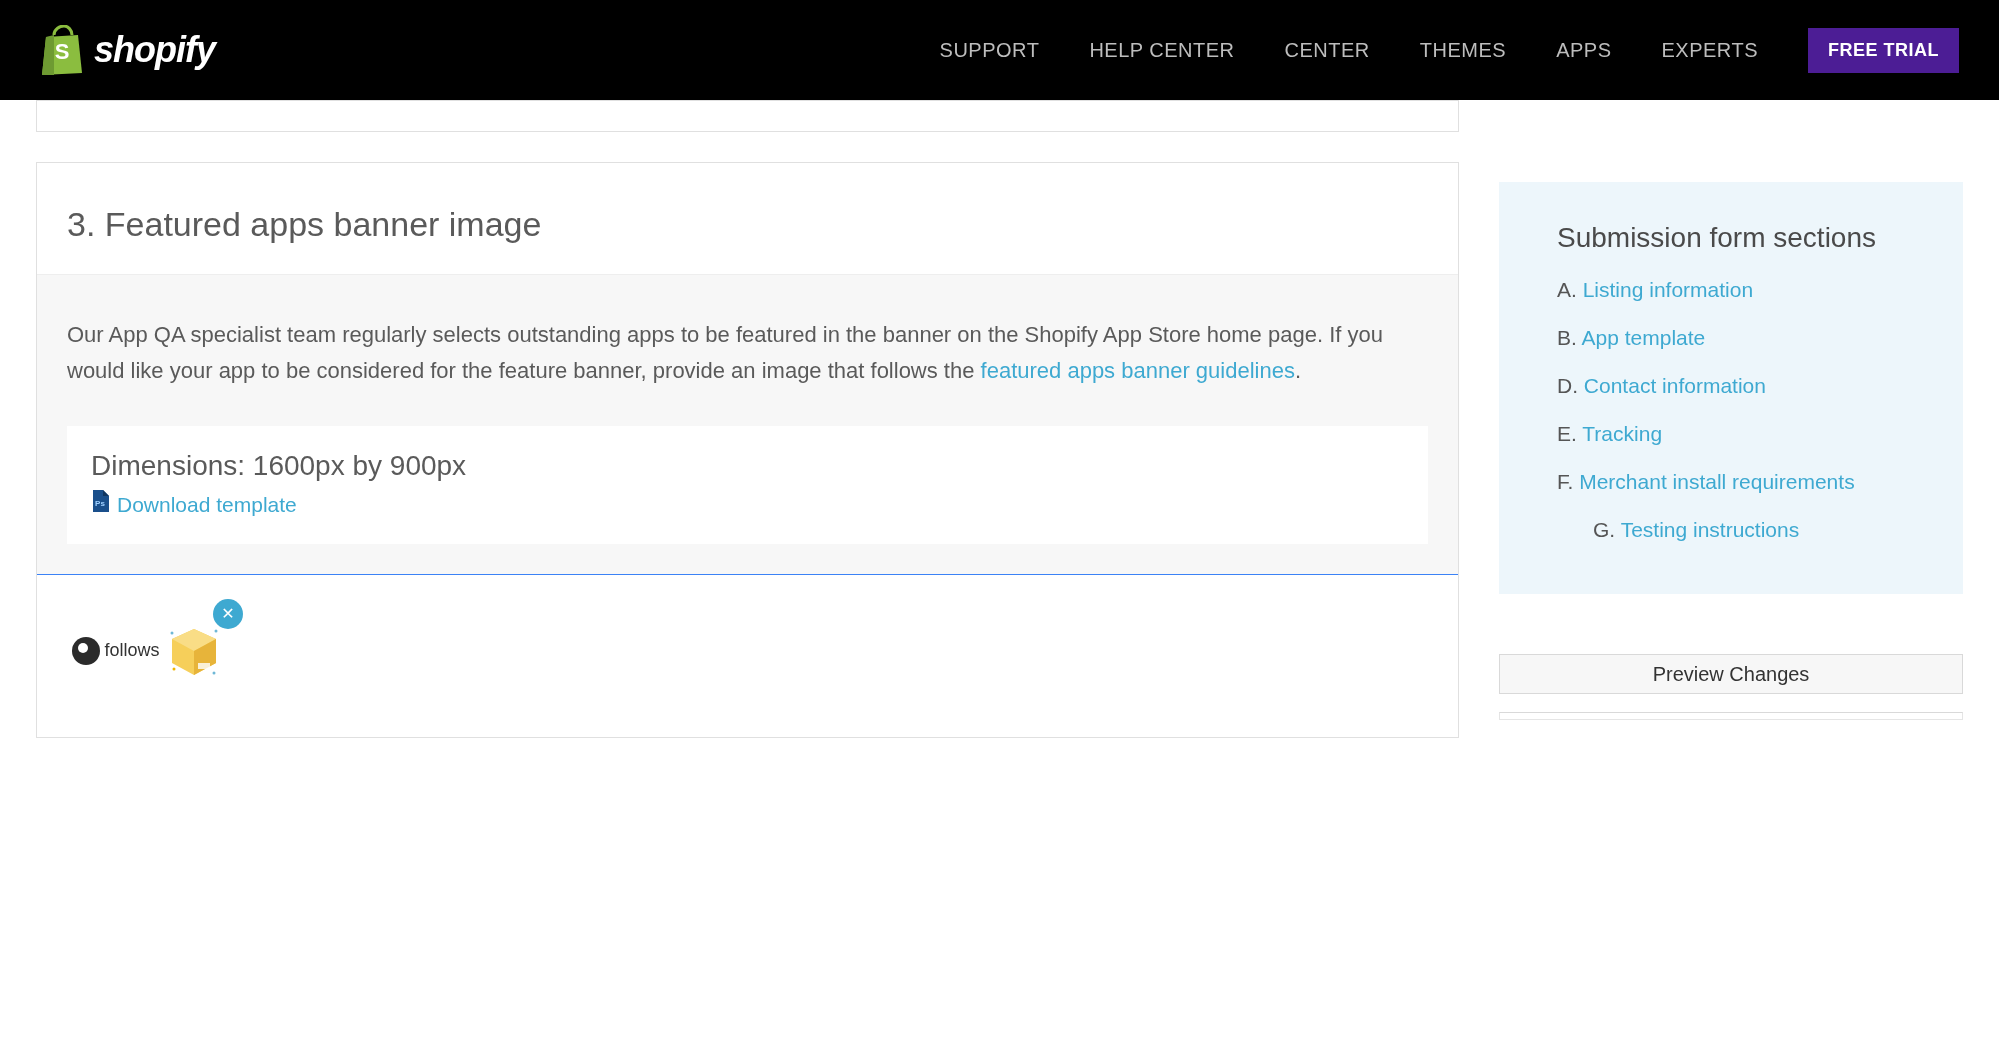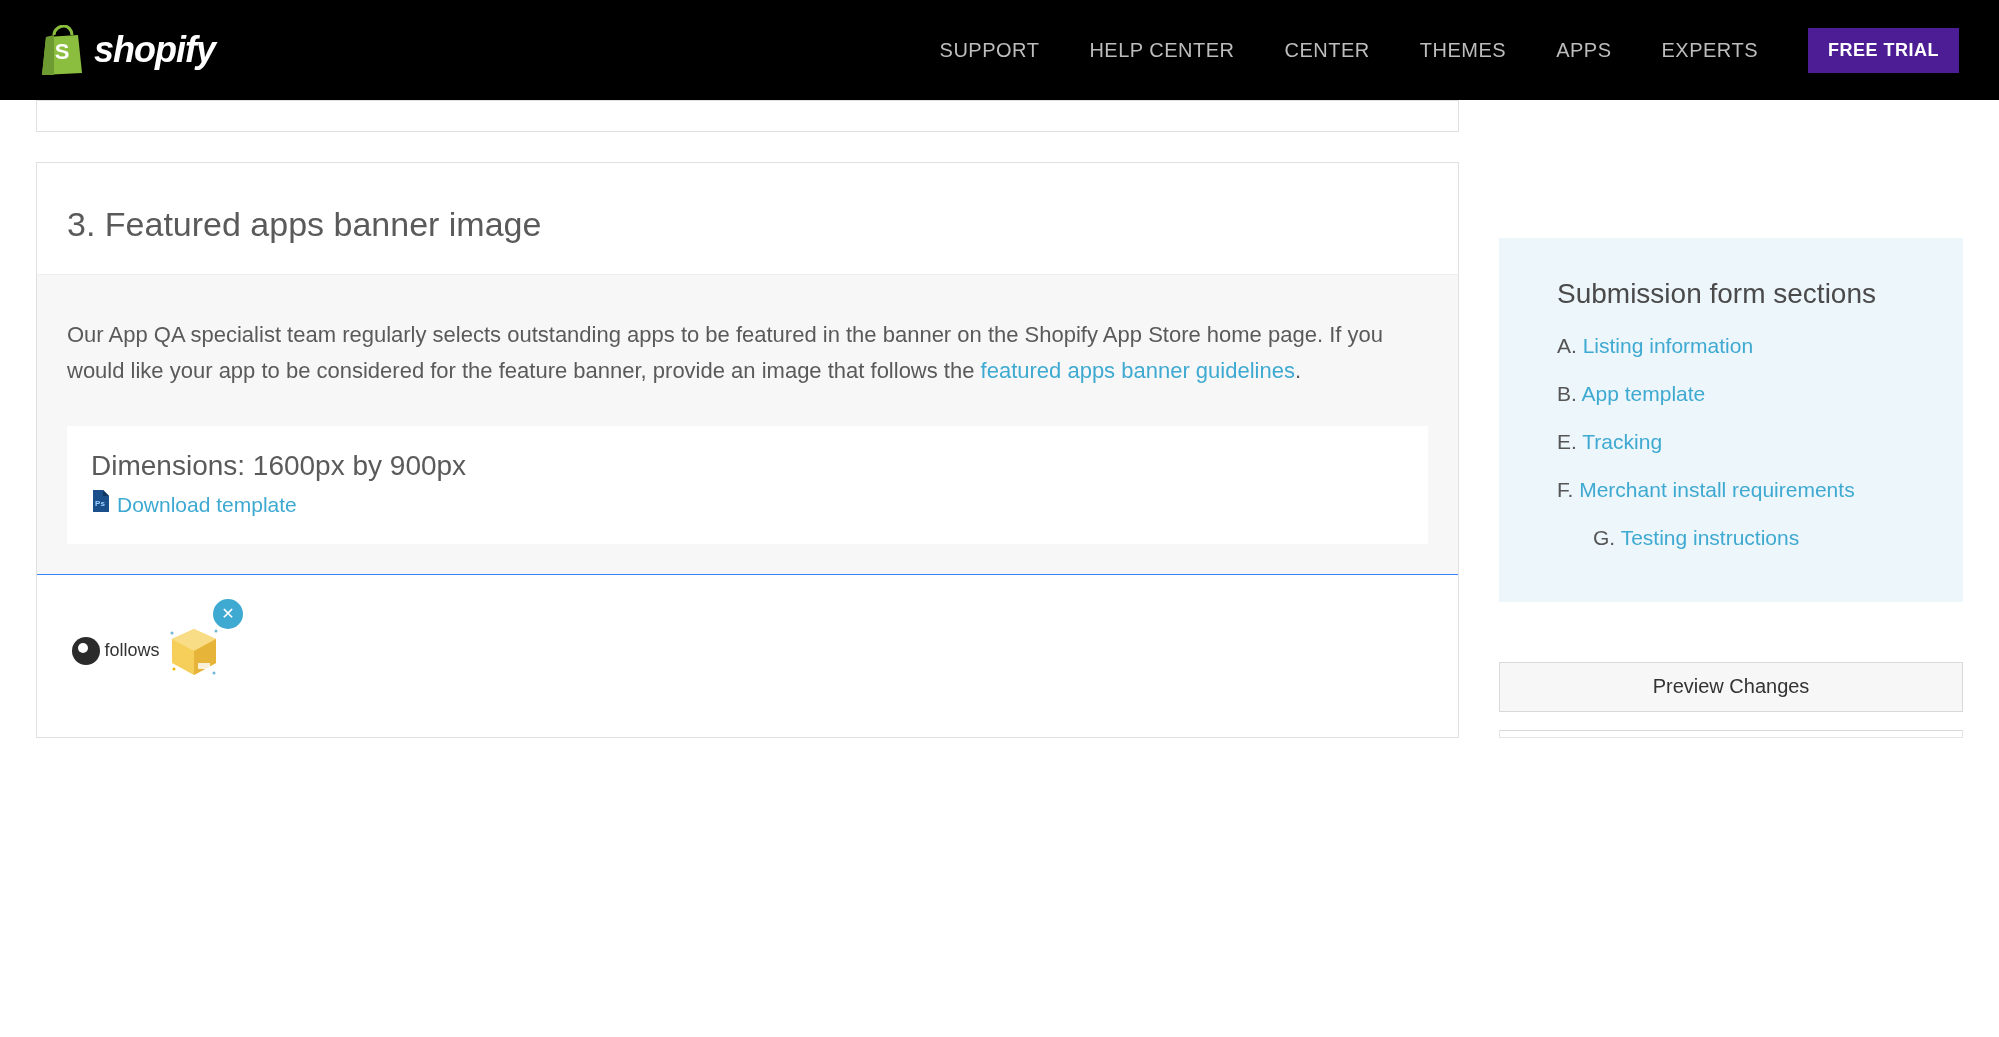--- a/index.html
+++ b/index.html
@@ -9,21 +9,21 @@
   
   .topnav { background: #000; height: 100px; display: flex; align-items: center; padding: 0 40px; justify-content: space-between; }
   .logo { display: flex; align-items: center; gap: 10px; }
   .logo-bag { width: 44px; height: 50px; position: relative; }
   .logo-text { color: #fff; font-size: 36px; font-weight: 700; font-style: italic; letter-spacing: -1px; }
   .navlinks { display: flex; align-items: center; gap: 50px; }
   .navlinks a { color: #bdbdbd; font-size: 20px; font-weight: 500; letter-spacing: 0.5px; }
   .cta { background: #4c1d95; color: #fff; font-size: 18px; font-weight: 700; padding: 12px 20px; border: none; letter-spacing: 0.5px; cursor: pointer; }
 
   
-  .page { display: flex; padding: 0 36px 60px 36px; gap: 40px; align-items: flex-end; }
+  .page { display: flex; padding: 0 36px 60px 36px; gap: 40px; }
   .maincol { flex: 1; min-width: 0; }
   .sidecol { width: 464px; flex-shrink: 0; }
 
   
   .card-top-fragment { border: 1px solid #e0e0e0; background: #fff; height: 32px; margin-top: 0; }
 
   
   .card { border: 1px solid #e0e0e0; background: #fff; margin-top: 30px; }
   .card-header { padding: 42px 30px 30px 30px; }
   .card-title { font-size: 34px; font-weight: 400; color: #5a5a5a; }
@@ -46,21 +46,21 @@
 
   
   .sidebox { background: #edf6fb; padding: 40px 58px 52px 58px; margin-top: 82px; }
   .side-title { font-size: 28px; color: #4a4a4a; font-weight: 400; }
   .side-list { list-style: none; margin-top: 24px; }
   .side-list li { font-size: 21px; color: #555; margin-bottom: 24px; }
   .side-list li:last-child { margin-bottom: 0; margin-left: 36px; }
   .side-list .letter { color: #555; }
   .side-list .lnk { color: #3ea9d1; }
 
-  .preview-btn { width: 100%; background: #f7f7f7; border: 1px solid #d9d9d9; height: 50px; margin-top: 60px; font-size: 20px; color: #333; cursor: pointer; }
+  .preview-btn { width: 100%; background: #f7f7f7; border: 1px solid #d9d9d9; height: 40px; margin-top: 60px; font-size: 20px; color: #333; cursor: pointer; }
 
   .ghost-box { width: 100%; background: #fff; border: 1px solid #e5e5e5; border-top: 1px solid #d9d9d9; height: 8px; margin-top: 18px; }
 </style>
 </head>
 <body>
 
 <header class="topnav">
   <div class="logo">
     <span class="logo-bag">
       <svg viewBox="0 0 44 50" width="44" height="50">
@@ -148,20 +148,24 @@
       <ul class="side-list">
         <li>
           <span class="letter">A.</span>
           <a href="#" class="lnk">Listing information</a>
         </li>
         <li>
           <span class="letter">B.</span>
           <a href="#" class="lnk">App template</a>
         </li>
         <li>
+          <span class="letter">D.</span>
+          <a href="#" class="lnk">Contact information</a>
+        </li>
+        <li>
           <span class="letter">E.</span>
           <a href="#" class="lnk">Tracking</a>
         </li>
         <li>
           <span class="letter">F.</span>
           <a href="#" class="lnk">Merchant install requirements</a>
         </li>
         <li>
           <span class="letter">G.</span>
           <a href="#" class="lnk">Testing instructions</a>

